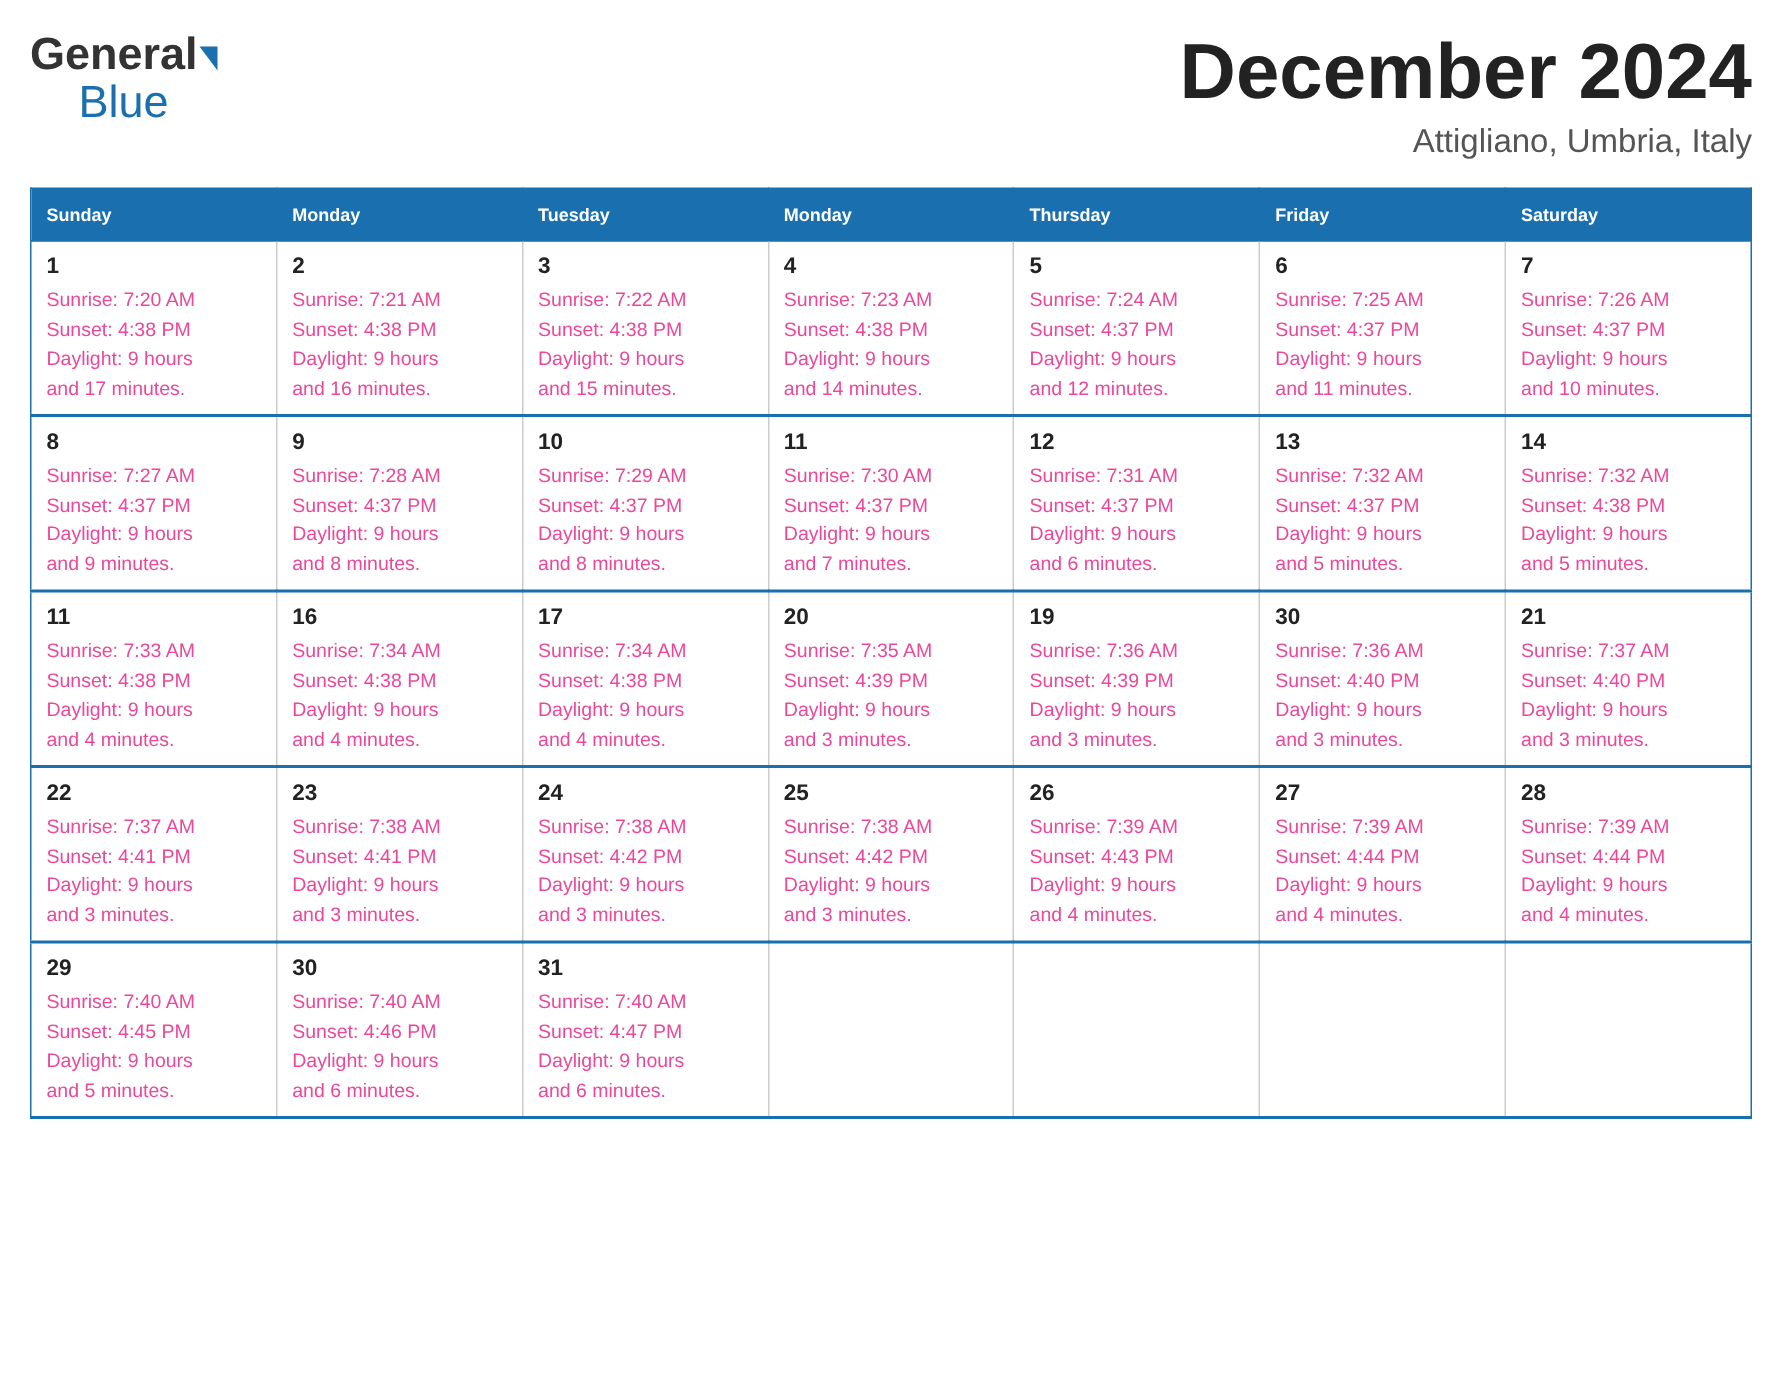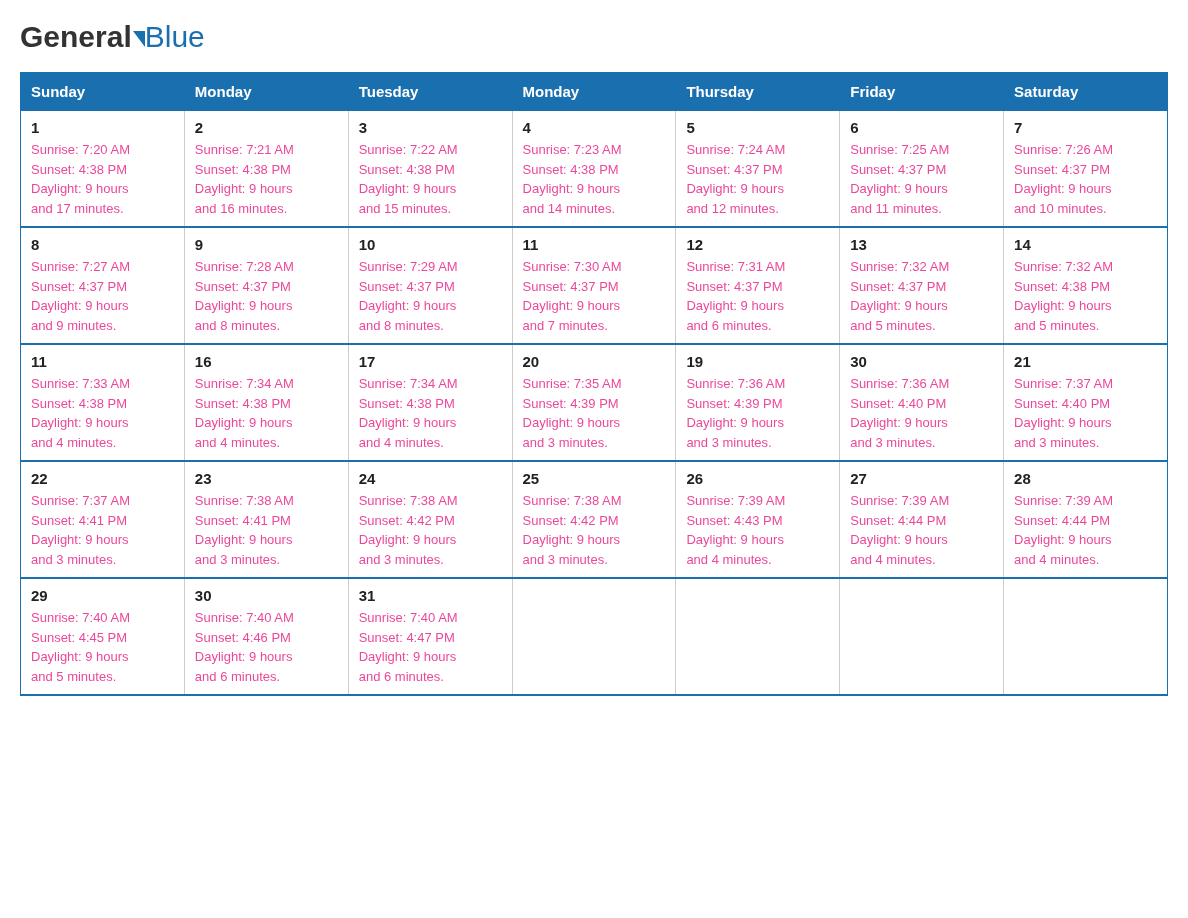--- a/index.html
+++ b/index.html
@@ -11,22 +11,22 @@
       min-height: 918px;
     }
     .header {
       display: flex;
       justify-content: space-between;
       align-items: flex-start;
       margin-bottom: 18px;
     }
     .logo {
       display: flex;
-      flex-direction: row;
-      align-items: flex-end;
+      flex-direction: column;
+      align-items: center;
     }
     .title-block {
       text-align: right;
     }
     .title-block h1 {
       font-size: 52px;
       font-weight: bold;
       color: #222;
       line-height: 1.1;
     }
@@ -36,21 +36,21 @@
       color: #555;
       margin-top: 4px;
     }
     table {
       width: 100%;
       border-collapse: collapse;
     }
     thead tr th {
       background-color: #1a6faf;
       color: #fff;
-      font-size: 15px;
+      font-size: 12px;
       font-weight: bold;
       padding: 10px 10px;
       text-align: left;
       border: 1px solid #1a6faf;
     }
     tbody tr {
       border-bottom: 2px solid #1a6faf;
     }
     tbody tr td {
       vertical-align: top;
@@ -110,20 +110,24 @@
 </head>
 <body>
 
 <div class="header">
   <div class="logo">
     <div class="logo-wrapper">
       <span class="logo-text-general">General</span>
       <span class="logo-arrow"></span>
     </div>
     <span class="logo-text-blue">Blue</span>
+  </div>
+  <div class="title-block">
+    <h1>December 2024</h1>
+    <h2>Attigliano, Umbria, Italy</h2>
   </div>
 </div>
 
 <table>
   <thead>
     <tr>
     <th>Sunday</th>
         <th>Monday</th>
         <th>Tuesday</th>
         <th>Monday</th>

